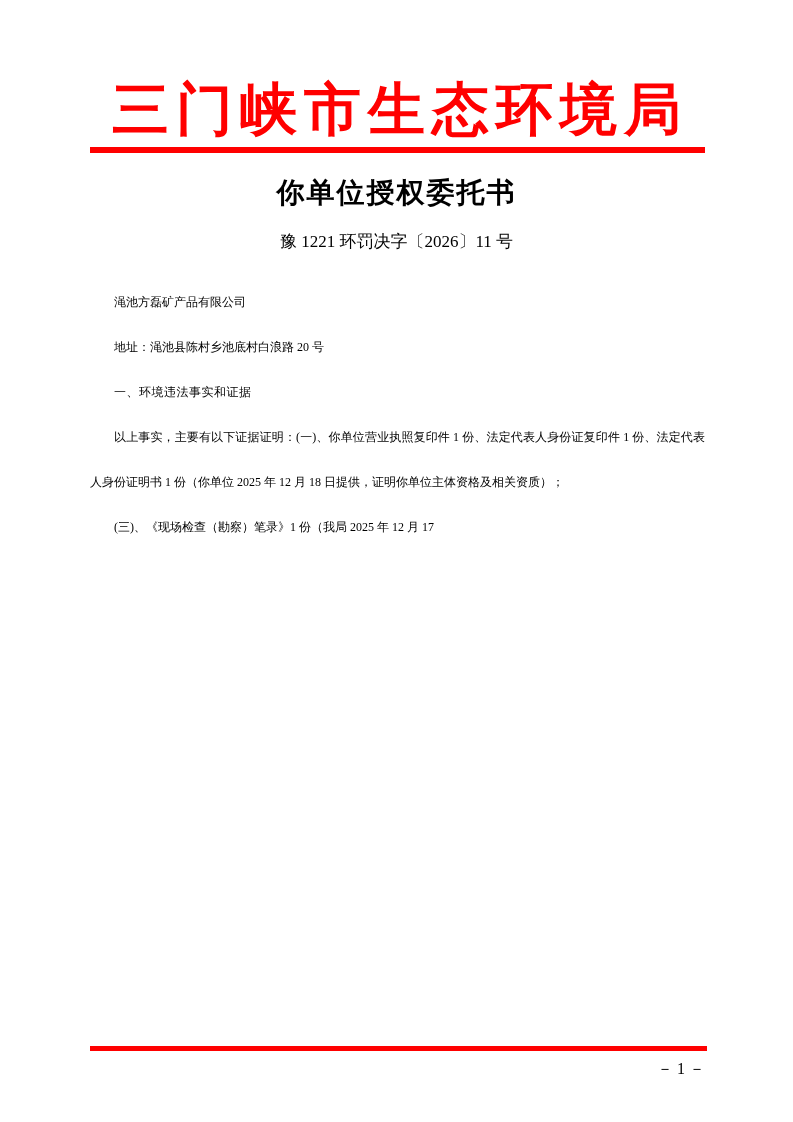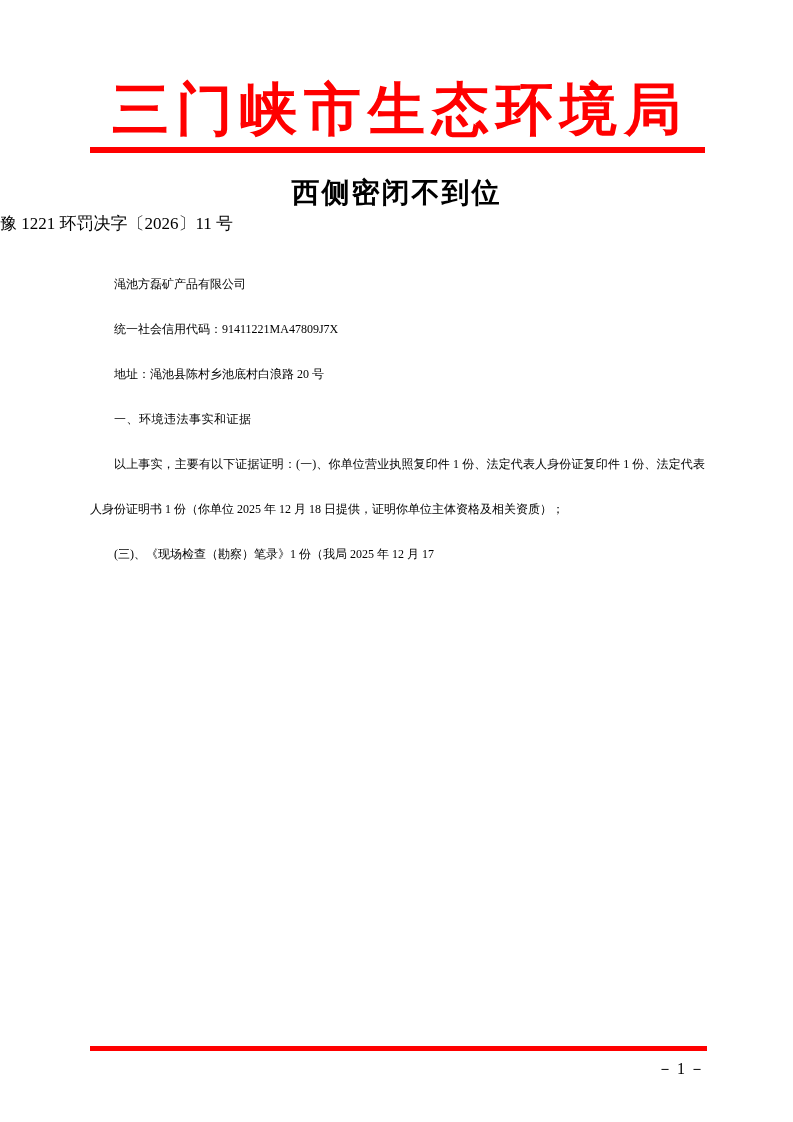--- a/index.html
+++ b/index.html
@@ -38,21 +38,22 @@
   .doc-title {
     margin-top: 23px;
     text-align: center;
     font-size: 28px;
     line-height: 34px;
     font-weight: bold;
     letter-spacing: 2px;
     color: #000000;
   }
   .doc-number {
-    margin-top: 2px;
+    margin-top: 20px;
+    text-align: center;
     font-size: 17px;
     line-height: 24px;
     color: #000000;
   }
 
   
   .body-text { margin-top: 26px; font-size: 12px; }
   .para {
     text-indent: 2em;
     line-height: 45px;
@@ -104,29 +105,28 @@
 </head>
 <body>
 
 <div class="page">
 
   <header>
     <div class="agency-title">三门峡市生态环境局</div>
     <div class="content">
       <div class="double-rule"></div>
     </div>
-    <div class="doc-title">西侧密闭不到位</div>
+    <div class="doc-title">你单位授权委托书</div>
     <div class="doc-number">豫 1221 环罚决字〔2026〕11 号</div>
   </header>
 
   <main class="content body-text">
 
     <p class="para">渑池方磊矿产品有限公司</p>
 
-    <p class="para">统一社会信用代码：91411221MA47809J7X</p>
 
     <p class="para">地址：渑池县陈村乡池底村白浪路 20 号</p>
 
 
     <p class="section-heading">一、环境违法事实和证据</p>
 
 
     <p class="para">以上事实，主要有以下证据证明：(一)、你单位营业执照复印件 1 份、法定代表人身份证复印件 1 份、法定代表人身份证明书 1 份（你单位 2025 年 12 月 18 日提供，证明你单位主体资格及相关资质）；</p>
 
 

